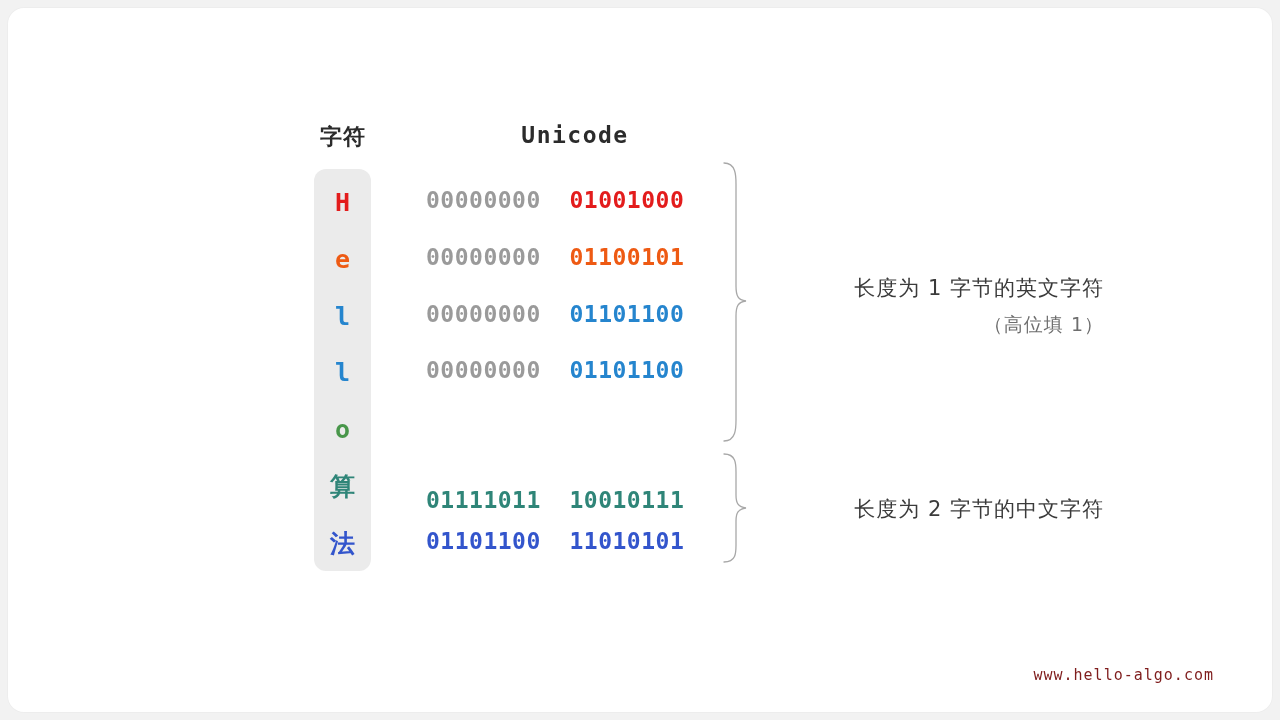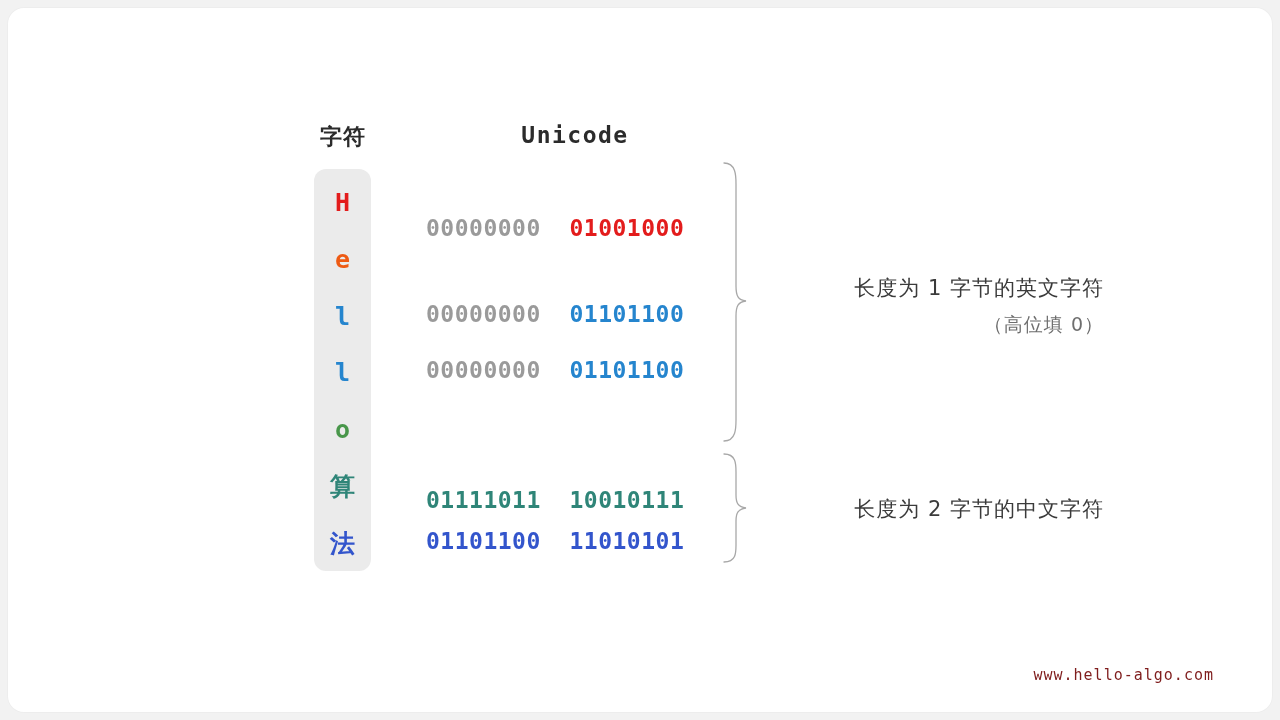--- a/index.html
+++ b/index.html
@@ -159,27 +159,28 @@
              C 728 446, 728 456, 728 464
              L 728 487
              C 728 495, 730 499, 738 500
              C 730 501, 728 505, 728 513
              L 728 537
              C 728 545, 728 554, 716 554" fill="none" stroke="#a8a8a8" stroke-width="1.3" stroke-linecap="round"></path>
   </svg>
 
   <div id="anno-0" class="anno" style="left:766px; top:266px; width:330px;">
     <div class="anno-main">长度为 1 字节的英文字符</div>
-    <div class="anno-sub">（高位填 0）</div>
+    <div class="anno-sub">（高位填 1）</div>
   </div>
 
   <div id="anno-1" class="anno" style="left:766px; top:487px; width:330px;">
     <div class="anno-main">长度为 2 字节的中文字符</div>
   </div>
 
   <div id="watermark">www.hello-algo.com</div>
 
-<div class="bin-row" style="top: 175px; margin-top: 28px;"><span class="bin-hi" style="color: rgb(154, 154, 154);">00000000</span><span>  </span><span class="bin-lo" style="color: rgb(227, 28, 28);">01001000</span></div>
+<div class="bin-row" style="top: 175px;"><span class="bin-hi" style="color: rgb(154, 154, 154);">00000000</span><span>  </span><span class="bin-lo" style="color: rgb(227, 28, 28);">01001000</span></div>
+    <div class="bin-row" style="top: 231.8px;"><span class="bin-hi" style="color: rgb(154, 154, 154);">00000000</span><span>  </span><span class="bin-lo" style="color: rgb(238, 90, 19);">01100101</span></div>
     <div class="bin-row" style="top: 288.6px;"><span class="bin-hi" style="color: rgb(154, 154, 154);">00000000</span><span>  </span><span class="bin-lo" style="color: rgb(37, 133, 206);">01101100</span></div>
     <div class="bin-row" style="top: 345.4px;"><span class="bin-hi" style="color: rgb(154, 154, 154);">00000000</span><span>  </span><span class="bin-lo" style="color: rgb(37, 133, 206);">01101100</span></div>
     <div class="bin-row" style="top: 459px; margin-top: 16px;"><span class="bin-hi" style="color: rgb(47, 133, 120);">01111011</span><span>  </span><span class="bin-lo" style="color: rgb(47, 133, 120);">10010111</span></div>
     <div class="bin-row" style="top: 515.8px;"><span class="bin-hi" style="color: rgb(51, 85, 204);">01101100</span><span>  </span><span class="bin-lo" style="color: rgb(51, 85, 204);">11010101</span></div>
   </div>
 
 </body></html>

